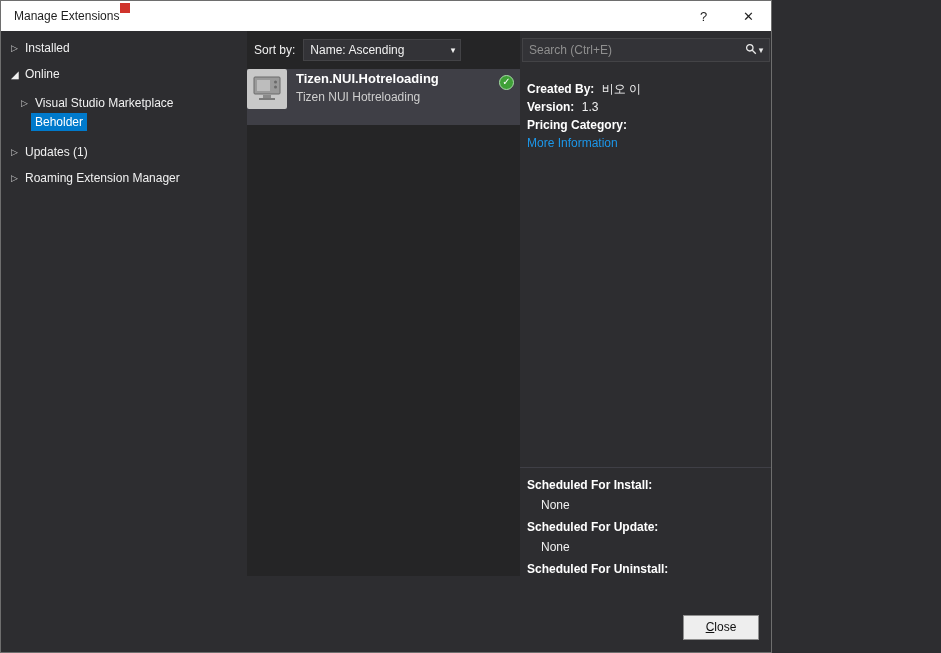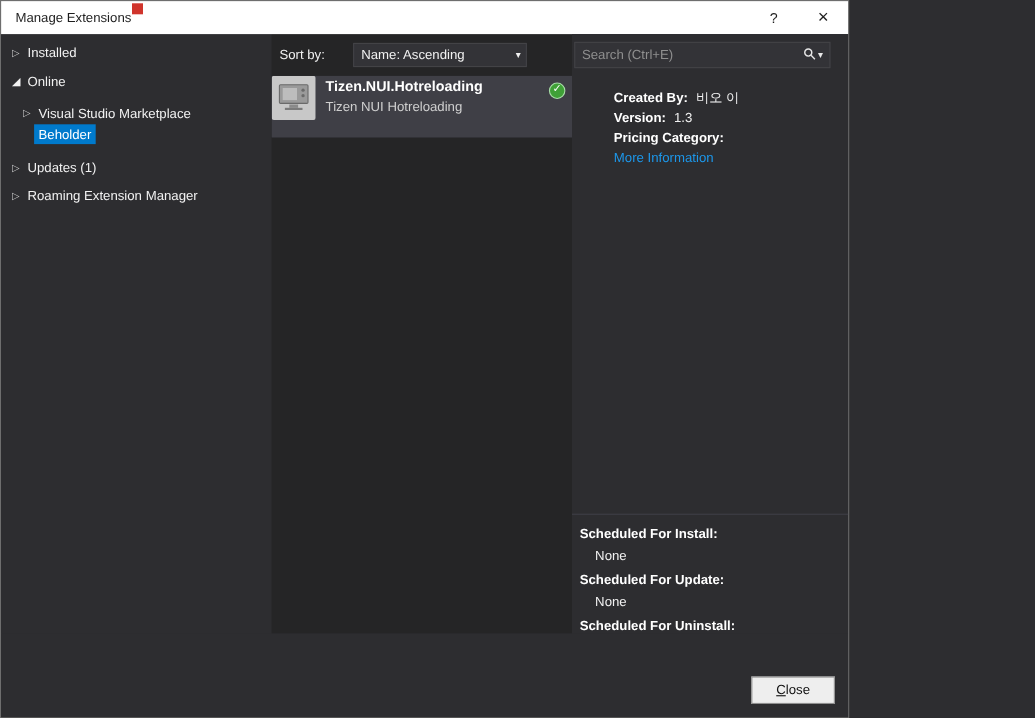--- a/index.html
+++ b/index.html
@@ -24,39 +24,39 @@
   .tree-item.expanded .arrow { color:#f1f1f1; font-size:10px; }
   .tree-item .label { color:#f1f1f1; white-space:nowrap; }
   .tree-item.lvl1 { padding-left:20px; height:19px; margin-top:8px; margin-bottom:0; }
   .tree-item.lvl2 { padding-left:30px; height:19px; margin-bottom:0; }
   .tree-item.lvl2 .label-hl { background:#007acc; color:#ffffff; padding:2px 4px; }
   .tree-item.gap-before { margin-top:10px; }
 
   
   .center { flex:1 1 auto; background:#252526; display:flex; flex-direction:column; min-width:0; }
   .sort-row { display:flex; align-items:center; padding:8px 8px 8px 7px; }
-  .sort-label { margin-right:26px; }
+  .sort-label { margin-right:8px; }
   .sort-dropdown { width:158px; height:22px; background:#333337; border:1px solid #434346; display:flex; align-items:center; padding:0 5px 0 6px; color:#f1f1f1; cursor:default; }
   .sort-value { flex:1 1 auto; white-space:nowrap; }
   .chev { font-size:9px; color:#f1f1f1; padding-left:4px; }
   .ext-item { position:relative; height:56px; background:#3f3f46; display:flex; padding:0; }
   .ext-icon { width:40px; height:40px; flex:0 0 40px; margin-right:9px; }
   .ext-text { display:flex; flex-direction:column; min-width:0; }
   .ext-title { font-weight:bold; font-size:13px; color:#ffffff; margin-top:2px; white-space:nowrap; }
   .ext-subtitle { color:#cfcfcf; margin-top:4px; white-space:nowrap; }
   .ext-badge { position:absolute; top:6px; right:6px; width:15px; height:15px; border-radius:50%; background:#3fa037; border:1px solid #a8dca8; color:#ffffff; font-size:10px; line-height:12px; text-align:center; font-weight:bold; }
 
   
   .right { flex:0 0 251px; width:251px; background:#2d2d30; position:relative; }
-  .search-box { margin:7px 16px 0 2px; height:24px; background:#333337; border:1px solid #434346; display:flex; align-items:center; }
+  .search-box { margin:7px 1px 0 2px; height:24px; background:#333337; border:1px solid #434346; display:flex; align-items:center; }
   .search-input { flex:1 1 auto; min-width:0; background:transparent; border:none; outline:none; color:#e8e8e8; font-family:"Liberation Sans","DejaVu Sans",sans-serif; font-size:12px; padding:0 4px 0 6px; }
   .search-input::placeholder { color:#8f8f8f; }
   .search-btn { flex:0 0 30px; height:100%; display:flex; align-items:center; justify-content:center; cursor:default; }
   .search-btn .chev { padding-left:2px; color:#e8e8e8; }
-  .details { padding:21px 8px 0 7px;margin-left:31px; }
+  .details { padding:21px 8px 0 7px; }
   .detail-line { line-height:13px; margin-bottom:5px; white-space:nowrap; }
   .dl-label { font-weight:bold; color:#ffffff; }
   .dl-value { margin-left:4px; color:#f1f1f1; }
   .link { color:#1c97ea; cursor:pointer; }
   .scheduled { position:absolute; left:0; right:0; top:436px; border-top:1px solid #3f3f46; padding:7px 8px 0 7px; }
   .sch-label { font-weight:bold; color:#ffffff; line-height:20px; }
   .sch-value { padding-left:14px; line-height:20px; margin-bottom:2px; }
 
   
   .footer { flex:0 0 76px; position:relative; background:#2d2d30; }

